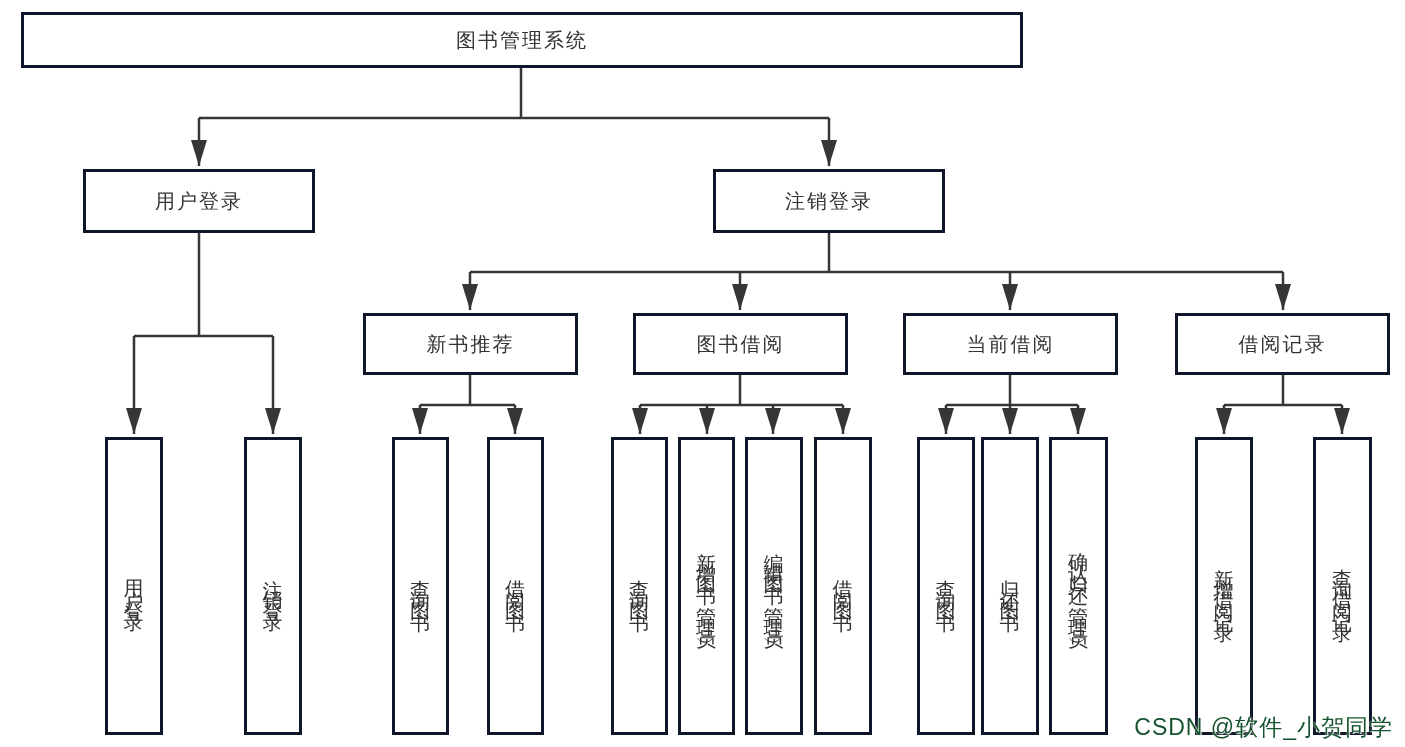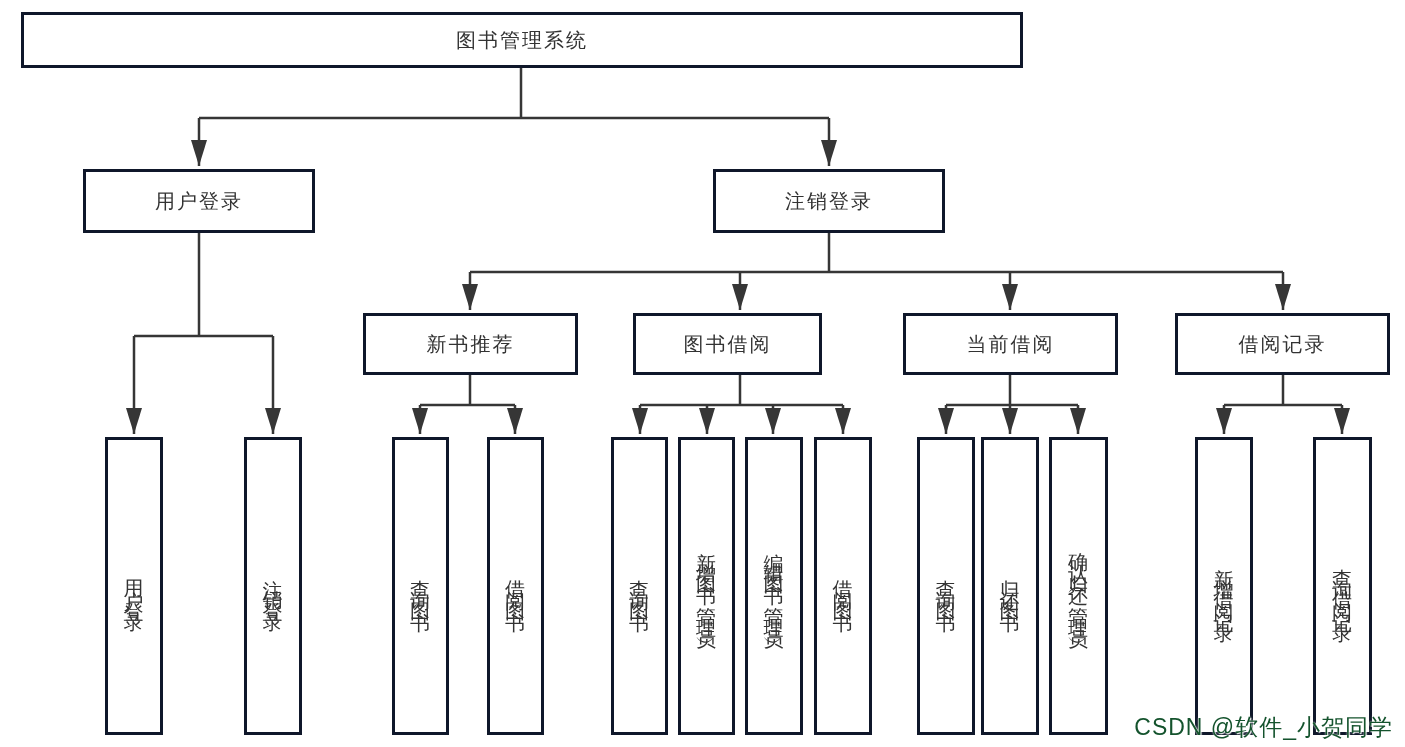--- a/index.html
+++ b/index.html
@@ -104,21 +104,21 @@
       <line x1="1342" y1="405" x2="1342" y2="434" marker-end="url(#arrow)"></line>
     </g>
   </svg>
 
   <div class="node hbox" style="left:21px; top:12px; width:1002px; height:56px;">图书管理系统</div>
 
   <div class="node hbox" style="left:83px; top:169px; width:232px; height:64px;">用户登录</div>
   <div class="node hbox" style="left:713px; top:169px; width:232px; height:64px;">注销登录</div>
 
   <div class="node hbox" style="left:363px; top:313px; width:215px; height:62px;">新书推荐</div>
-  <div class="node hbox" style="left:633px; top:313px; width:189px; height:62px;">图书借阅</div>
+  <div class="node hbox" style="left:633px; top:313px; width:215px; height:62px;">图书借阅</div>
   <div class="node hbox" style="left:1175px; top:313px; width:215px; height:62px;">借阅记录</div>
   <div class="node hbox" style="left:903px; top:313px; width:215px; height:62px;">当前借阅</div>
 
   <div class="node vbox" style="left:105px; top:437px; width:58px; height:298px;">用户登录</div>
   <div class="node vbox" style="left:244px; top:437px; width:58px; height:298px;">注销登录</div>
 
   <div class="node vbox" style="left:392px; top:437px; width:57px; height:298px;">查询图书</div>
   <div class="node vbox" style="left:487px; top:437px; width:57px; height:298px;">借阅图书</div>
 
   <div class="node vbox" style="left:611px; top:437px; width:57px; height:298px;">查询图书</div>

